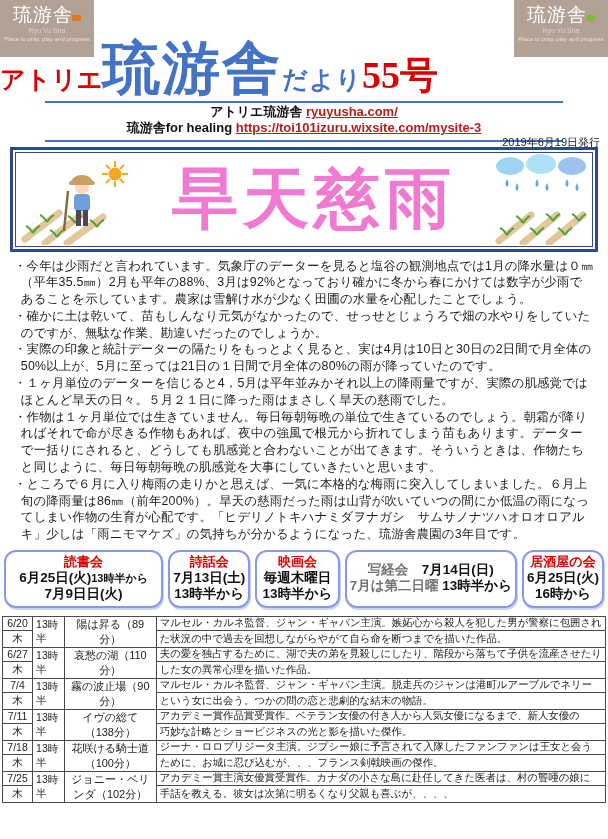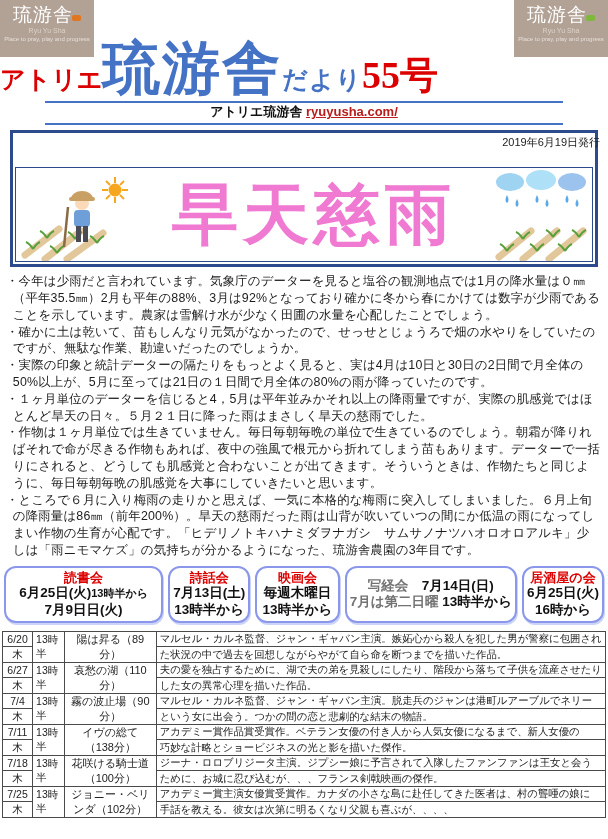--- a/index.html
+++ b/index.html
@@ -28,27 +28,27 @@
   .t-pre   { color:#dd0000; font-weight:bold; font-size:25px; }
   .t-main  { color:#4472c4; font-weight:bold; font-size:58px; font-family:"Liberation Serif","DejaVu Serif",serif; letter-spacing:2px; }
   .t-suf   { color:#4472c4; font-weight:bold; font-size:25px; letter-spacing:1px; }
   .t-issue { color:#dd0000; font-weight:bold; font-size:38px; font-family:"Liberation Serif","DejaVu Serif",serif; }
   .rule { height:2px; background:#4472c4; margin:3px 45px 1px; }
   .sub { text-align:center; font-size:13px; font-weight:bold; color:#111; line-height:1.25; }
   .link { color:#b91c1c; text-decoration:underline; font-weight:bold; }
   .pub-date { position:absolute; right:8px; top:135px; font-size:11px; color:#222; font-weight:normal; }
   
   .banner { margin:5px 10px 0; border:3px solid #2c4a8c; padding:2px; }
-  .banner-inner { border:1px solid #2c4a8c; height:95px; display:flex; align-items:center; justify-content:space-between; padding:0 3px; overflow:hidden;margin-top:32px; }
+  .banner-inner { border:1px solid #2c4a8c; height:95px; display:flex; align-items:center; justify-content:space-between; padding:0 3px; overflow:hidden; }
   .banner-title {
     color:#f07ad2; font-weight:bold; font-size:66px; line-height:1;
     font-family:"Liberation Serif","DejaVu Serif",serif; letter-spacing:5px; white-space:nowrap;
   }
   
-  .body-text { padding:6px 6px 0; }
+  .body-text { padding:6px 14px 0; }
   .para { font-size:12.4px; line-height:16.8px; color:#1c1c1c; letter-spacing:0.2px; text-indent:-0.55em; padding-left:0.55em; }
   
   .events { display:flex; gap:5px; margin:7px 4px 0; align-items:stretch;justify-content:center; }
   .evt {
     border:2px solid #8b97ea; border-radius:12px; box-shadow:1px 2px 0 #ccd3f8;
     padding:2px 3px 3px; text-align:center; font-weight:bold; background:#fff;
     display:flex; flex-direction:column; justify-content:center;
   }
   .evt-title { color:#dd0000; font-size:13px; line-height:1.2; }
   .evt-line  { font-size:13.5px; color:#111; line-height:1.22; white-space:nowrap; }
@@ -80,20 +80,24 @@
   <div class="title-line">
     <span class="t-pre">アトリエ</span>
     <span class="t-main">琉游舎</span>
     <span class="t-suf">だより</span>
     <span class="t-issue">55号</span>
   </div>
   <div class="rule"></div>
   <div class="sub">
     <span>アトリエ琉游舎</span>
     <span class="link">ryuyusha.com/</span>
+  </div>
+  <div class="sub">
+    <span>琉游舎for healing</span>
+    <span class="link">https://toi101izuru.wixsite.com/mysite-3</span>
   </div>
   <div class="pub-date">2019年6月19日発行</div>
   <div class="rule"></div>
 </div>
 
 <div class="banner">
   <div class="banner-inner">
     <svg width="116" height="92" viewBox="0 0 116 92">
       <g stroke="#f6a71f" stroke-width="2">
         <line x1="96" y1="8" x2="96" y2="14"></line>

